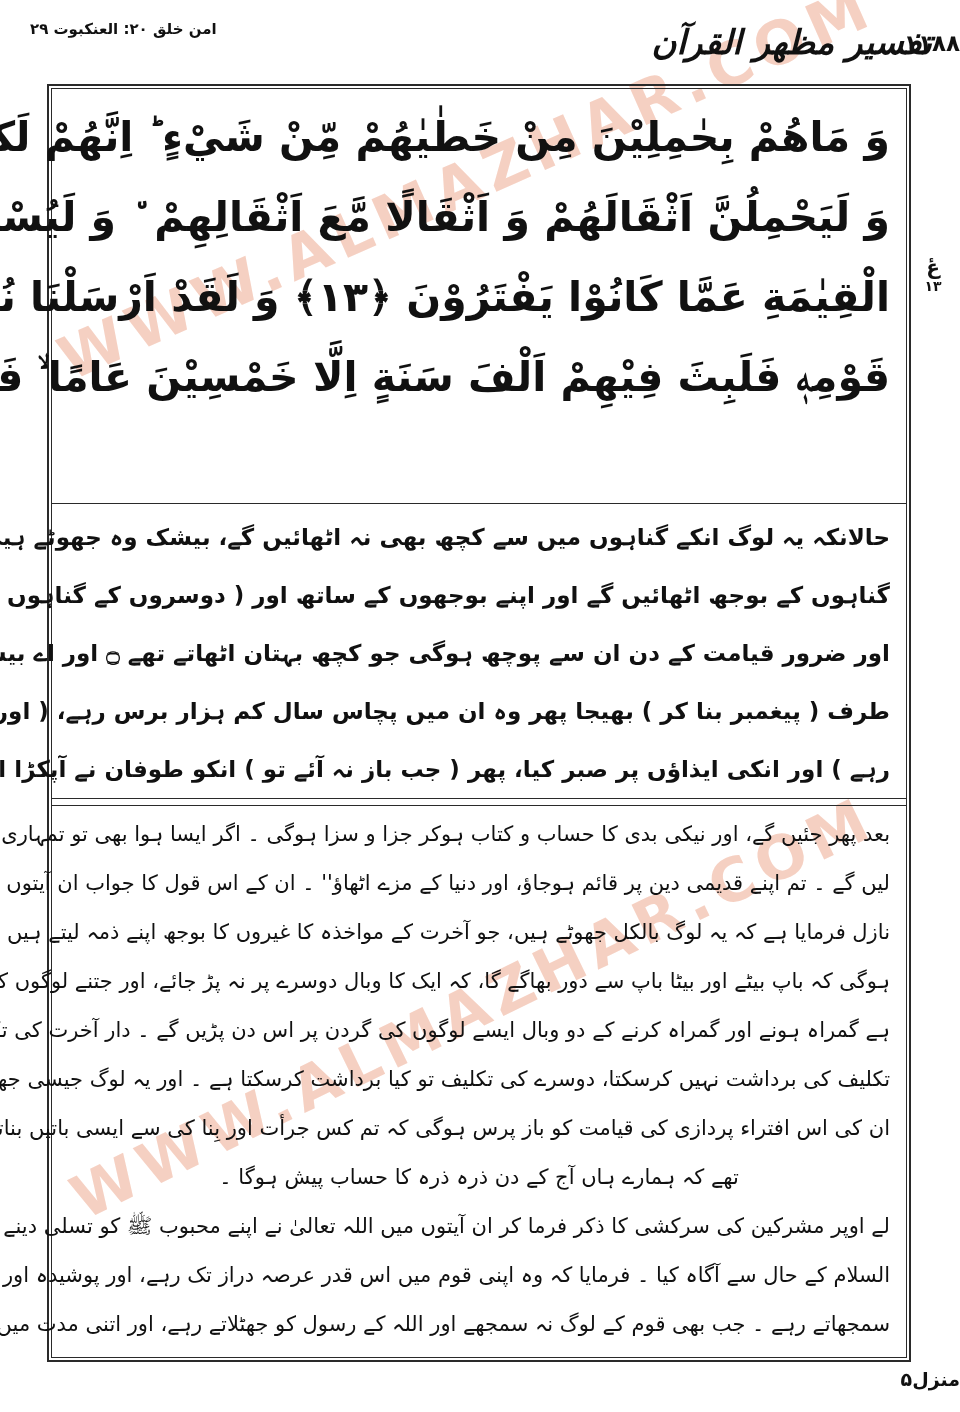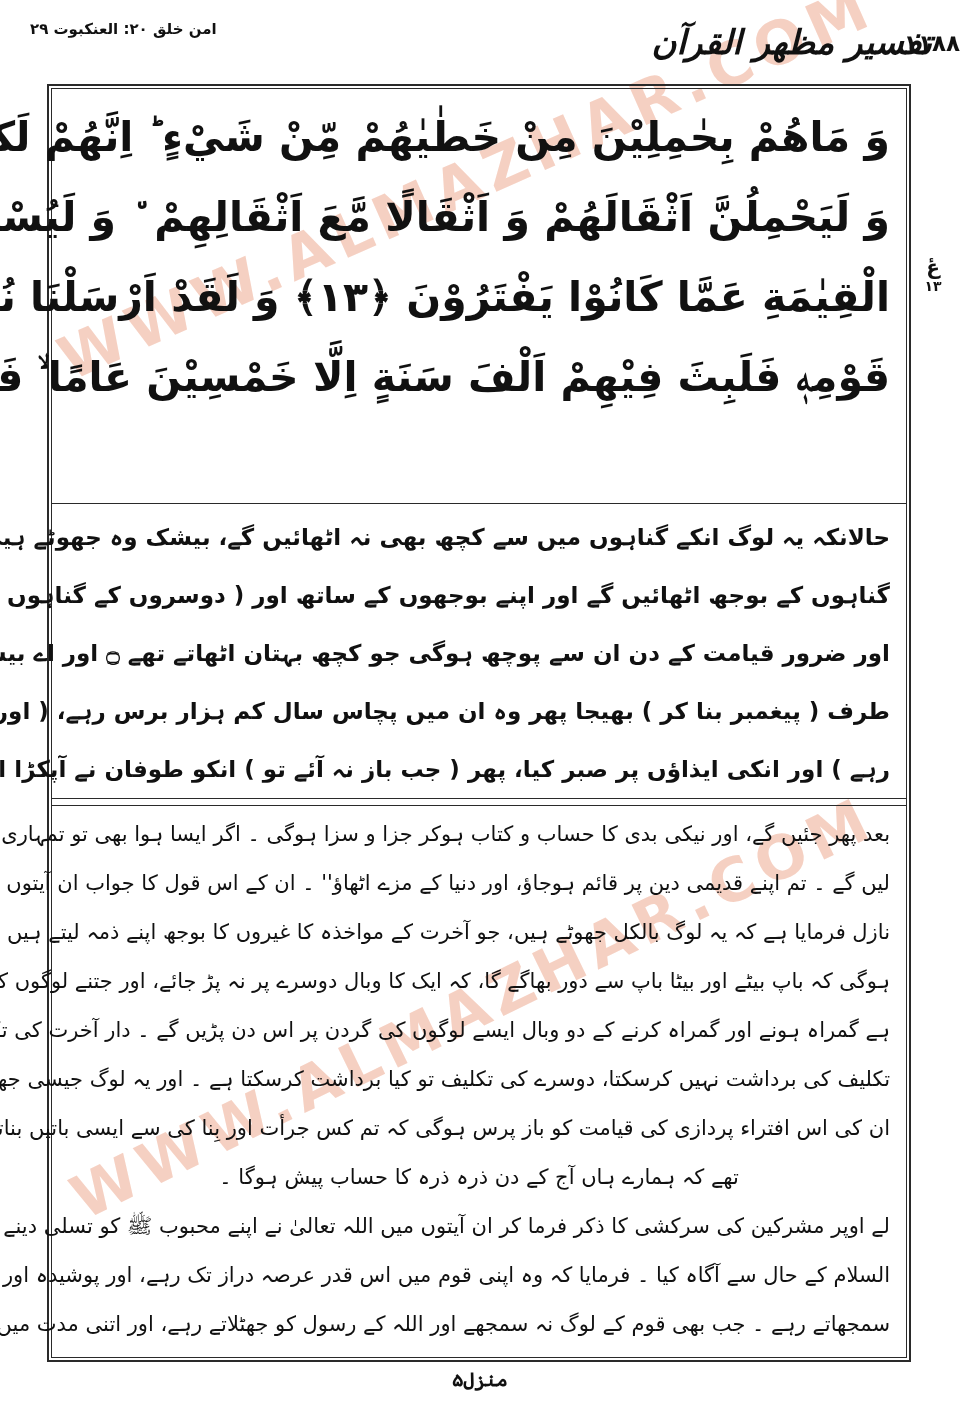--- a/index.html
+++ b/index.html
@@ -62,21 +62,21 @@
   
   .ruku{
     position:absolute;right:10px;top:256px;width:34px;z-index:1;
     text-align:center;direction:rtl;font-weight:bold;
   }
   .ruku .ain{font-size:20px;display:block;line-height:22px;}
   .ruku .num{font-size:14px;display:block;line-height:16px;}
   
   .ftr{
     position:absolute;left:0;right:0;top:1368px;
-    text-align:center;font-size:19px;font-weight:bold;direction:rtl;z-index:1;font-family:Liberation Serif, serif;
+    text-align:right;font-size:19px;font-weight:bold;direction:rtl;z-index:1;
   }
 </style>
 </head>
 <body>
 
 <div class="wm wm1">WWW.ALMAZHAR.COM</div>
 <div class="wm wm2">WWW.ALMAZHAR.COM</div>
 
 <div class="hdr">
   <div class="hdr-right">تفسير مظهر القرآن</div>

